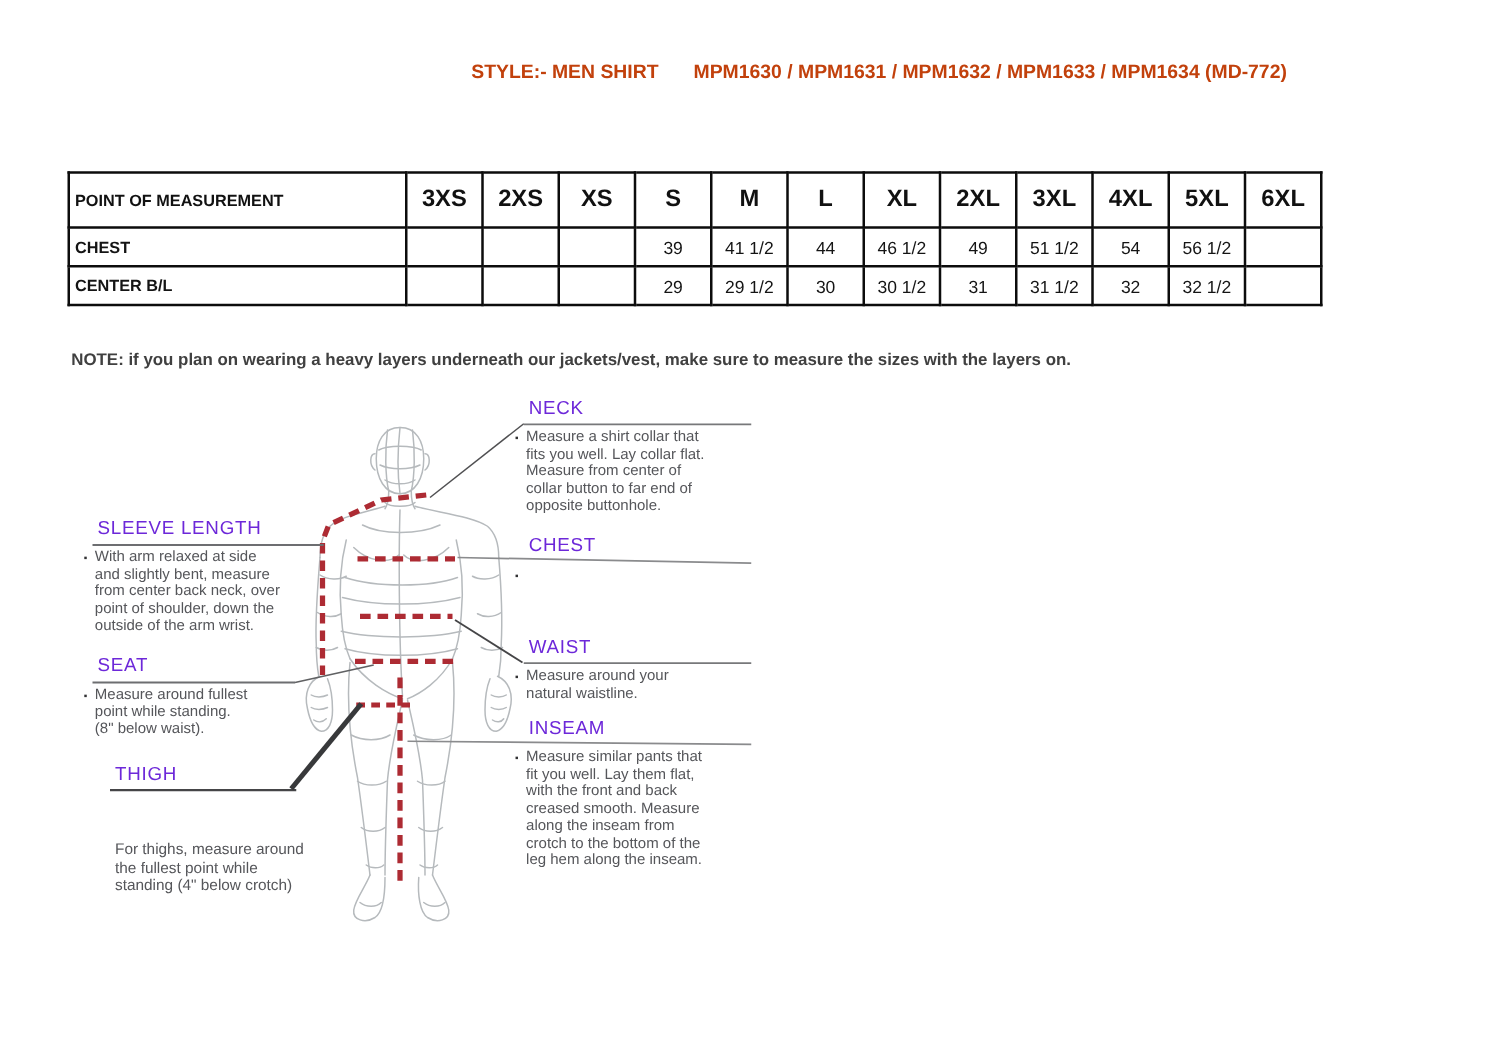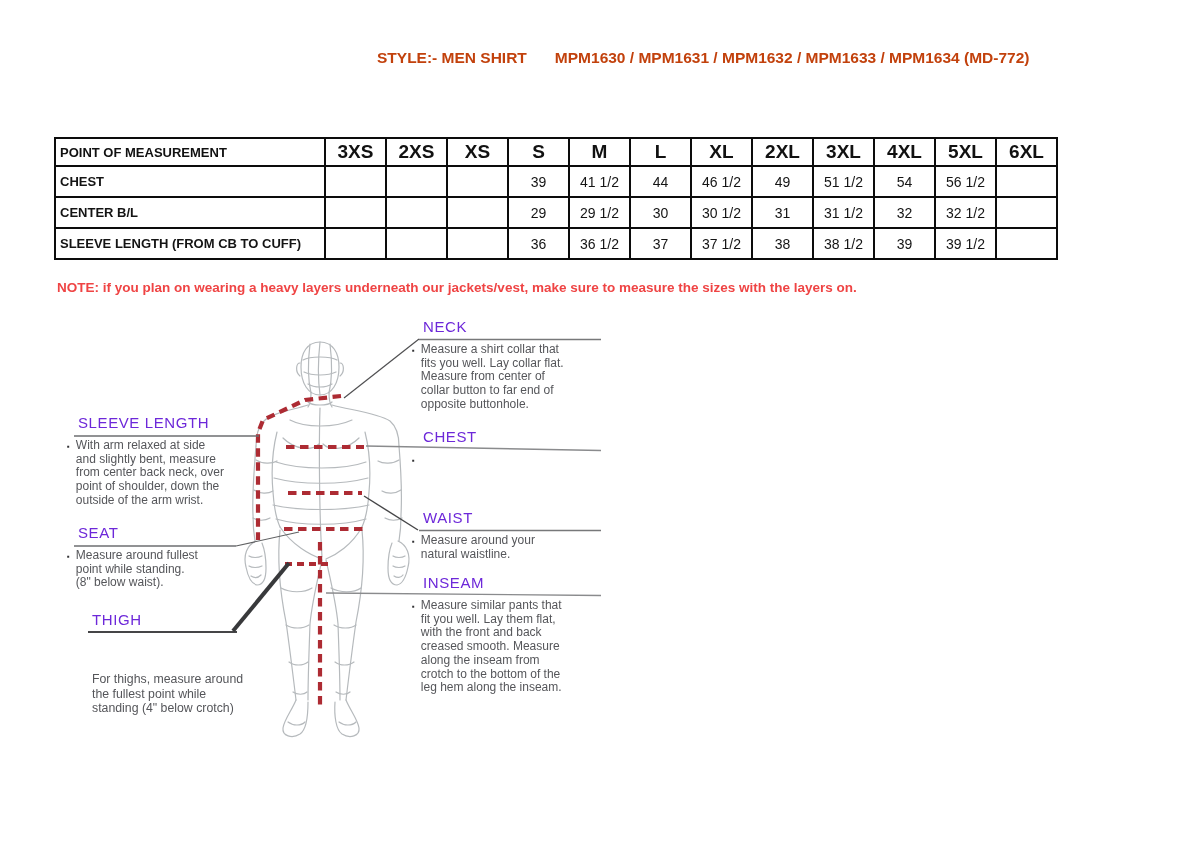--- a/index.html
+++ b/index.html
@@ -6,29 +6,29 @@
   body{width:1200px;height:845px;position:relative;font-family:"Liberation Sans",sans-serif;color:#111;overflow:hidden;}
   .abs{position:absolute;}
 
   
   #title{left:377px;top:49px;font-size:15.5px;font-weight:bold;color:#c2410c;white-space:nowrap;}
   #title .gap{display:inline-block;width:28px;}
 
   
   #size-table{left:54px;top:137px;border-collapse:collapse;table-layout:fixed;width:1002px;}
   #size-table th,#size-table td{border:2px solid #0c0c0c;padding:0 4px;overflow:hidden;white-space:nowrap;}
-  #size-table thead tr{height:28px;}
+  #size-table thead tr{height:44px;}
   #size-table tbody tr{height:31px;}
   #size-table th{font-size:19px;font-weight:bold;text-align:center;}
   #size-table th.poml{text-align:left;font-size:13px;}
   #size-table td{font-size:14px;font-weight:400;text-align:center;color:#141414;}
   #size-table td.row-label{text-align:left;font-weight:bold;font-size:13px;}
 
   
-  #note{left:57px;top:280px;font-size:13.5px;font-weight:bold;color:#ef4444;white-space:nowrap;}
+  #note{left:57px;top:280px;font-size:13.5px;font-weight:bold;color:#404040;white-space:nowrap;}
 
   
   .sec{position:absolute;color:#55565a;}
   .sec .hd{font-size:15px;line-height:17px;letter-spacing:0.6px;color:#6d28d9;}
   .sec .para{display:flex;align-items:flex-start;margin-top:8px;}
   .sec .bullet{font-size:8px;line-height:8px;margin-top:4px;margin-right:6px;color:#323234;}
   .sec .txt{font-size:12px;line-height:13.7px;white-space:pre-line;}
   .sec.left-col .hd{padding-left:14px;}
   .sec.right-col .hd{padding-left:15px;}
   .sec.right-col .para{padding-left:4px;}
@@ -110,35 +110,20 @@
         <td>29</td>
         <td>29 1/2</td>
         <td>30</td>
         <td>30 1/2</td>
         <td>31</td>
         <td>31 1/2</td>
         <td>32</td>
         <td>32 1/2</td>
         <td></td>
       </tr>
-      <tr>
-        <td class="row-label">SLEEVE LENGTH (FROM CB TO CUFF)</td>
-        <td></td>
-        <td></td>
-        <td></td>
-        <td>36</td>
-        <td>36 1/2</td>
-        <td>37</td>
-        <td>37 1/2</td>
-        <td>38</td>
-        <td>38 1/2</td>
-        <td>39</td>
-        <td>39 1/2</td>
-        <td></td>
-      </tr>
     </tbody>
 </table>
 
 <div class="abs" id="note">NOTE: if you plan on wearing a heavy layers underneath our jackets/vest, make sure to measure the sizes with the layers on.</div>
 
 <svg class="abs" id="figure-svg" width="620" height="440" viewBox="0 315 620 440">
 
   <g stroke="#b6babd" stroke-width="1.2" fill="none" stroke-linecap="round">
 
     <path d="M320,342 C333,342 339,353 339,367 C339,383 332,395 320,395 C308,395 301,383 301,367 C301,353 307,342 320,342 Z"></path>

